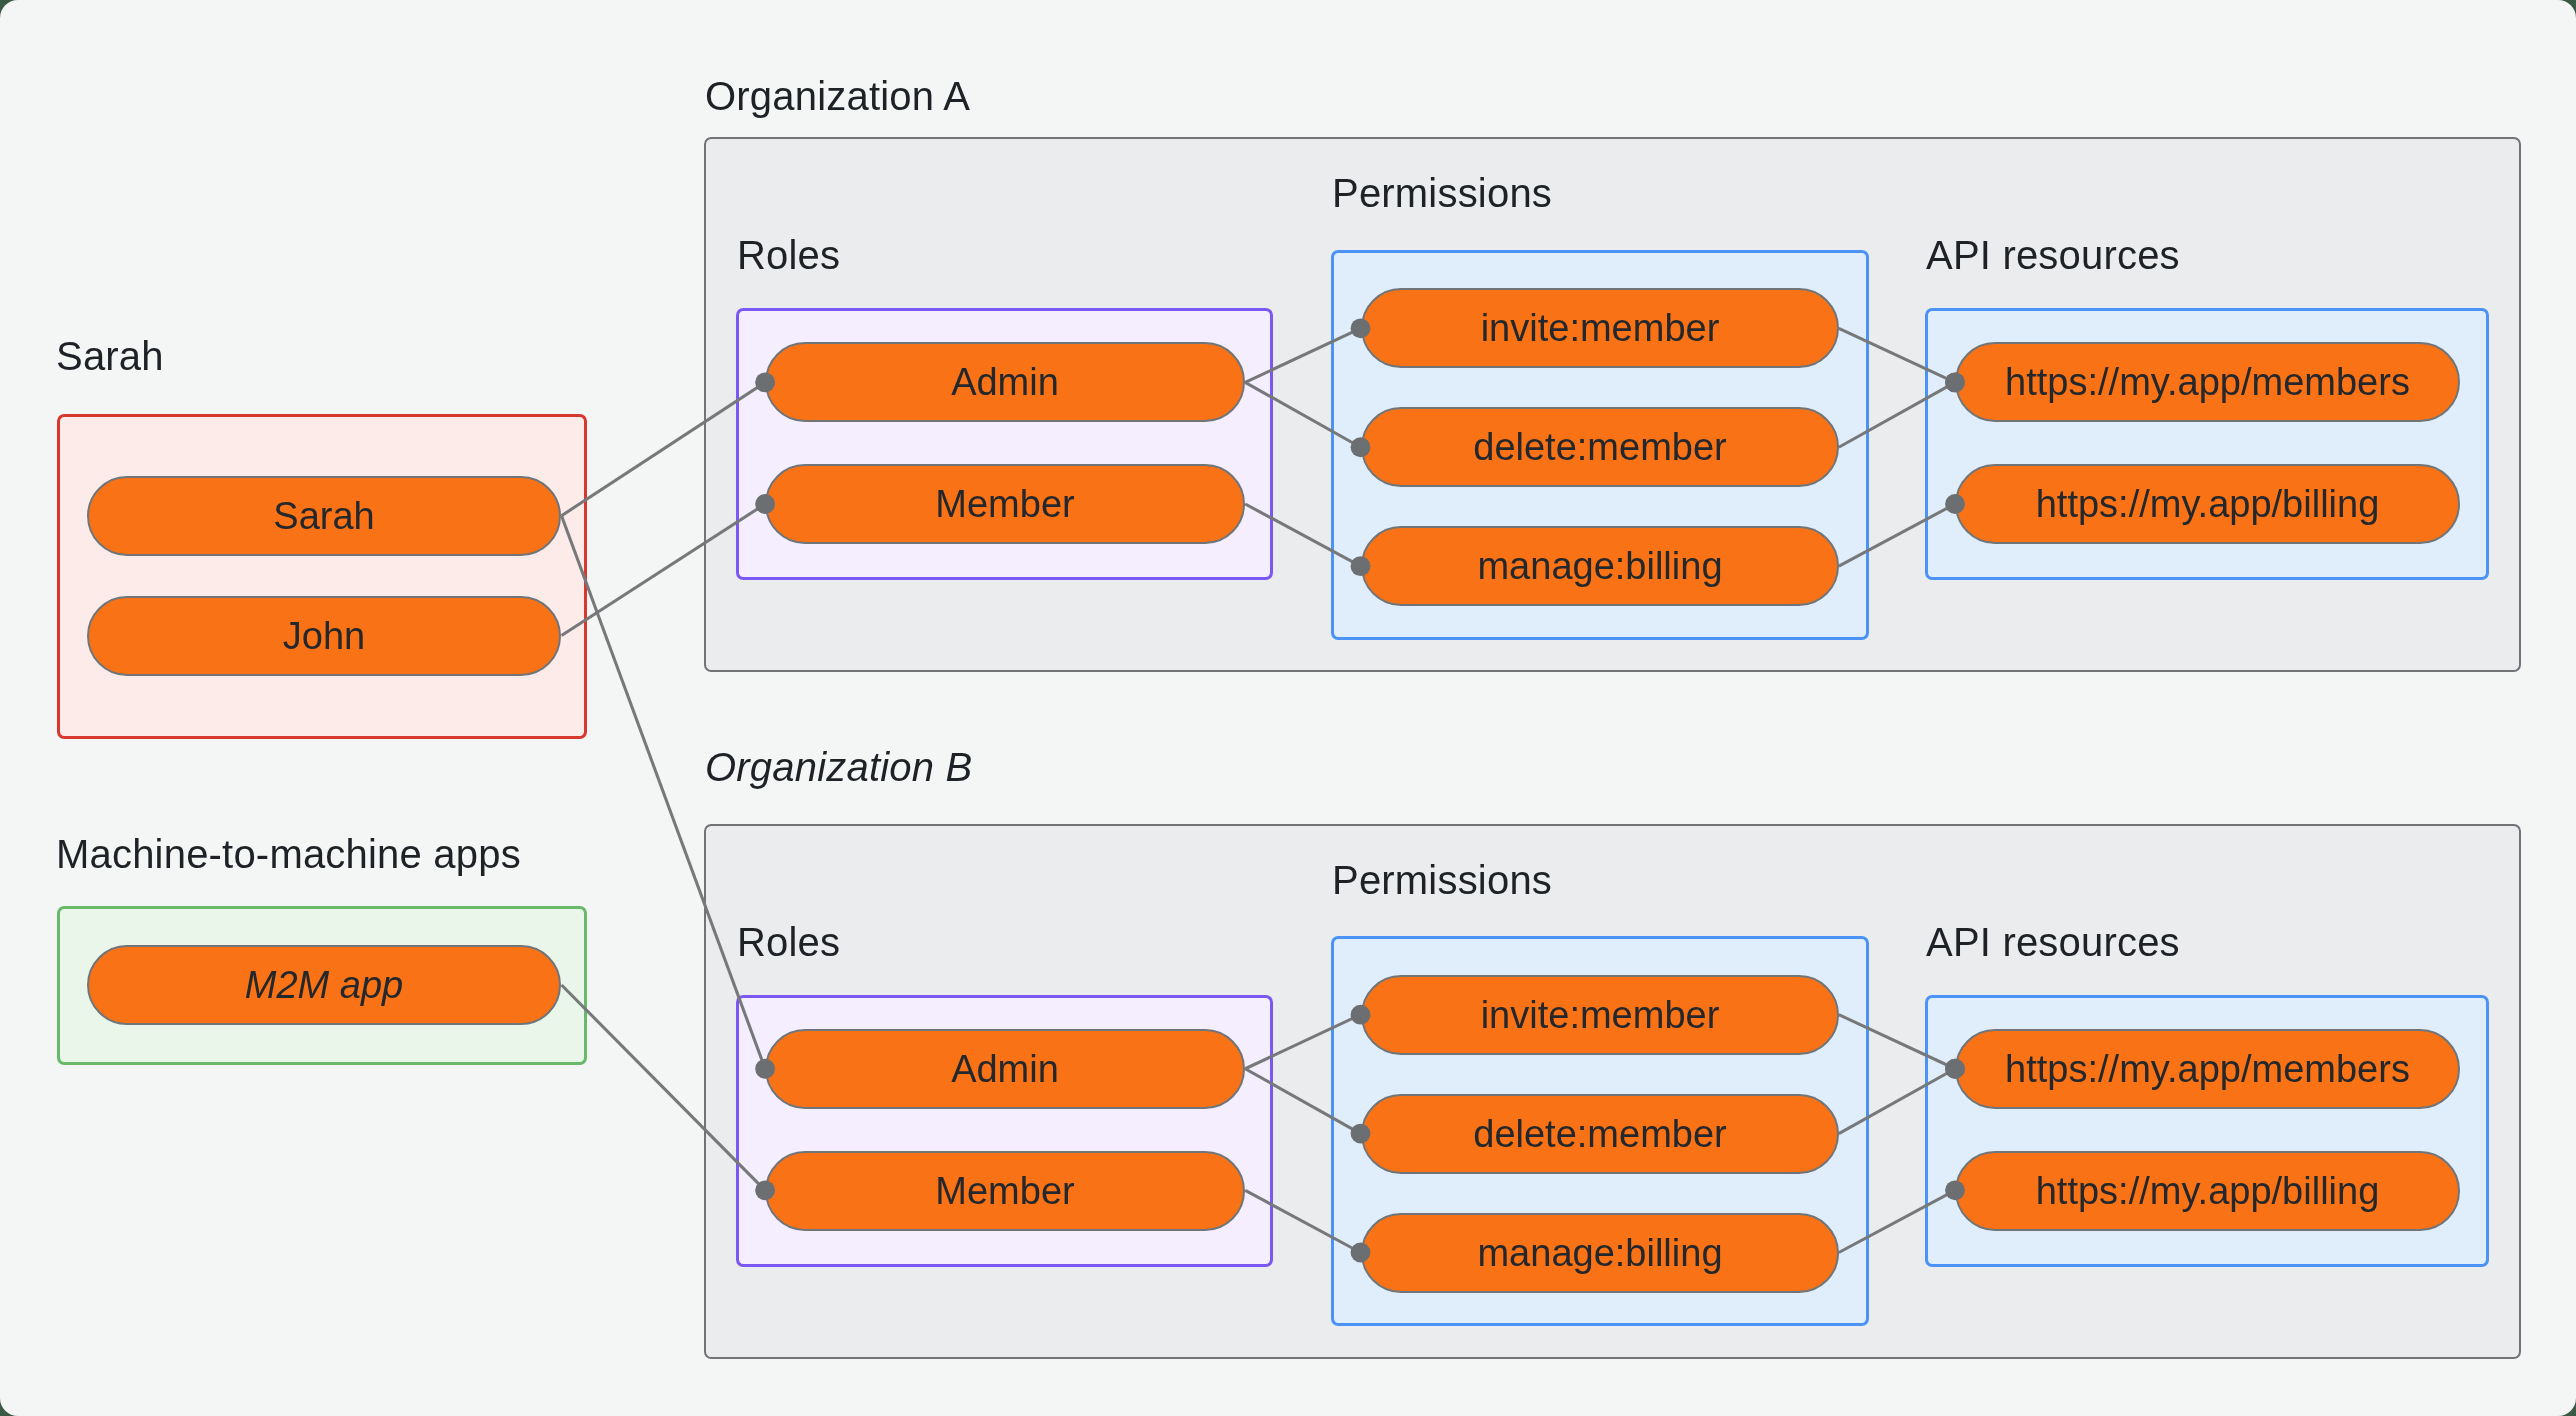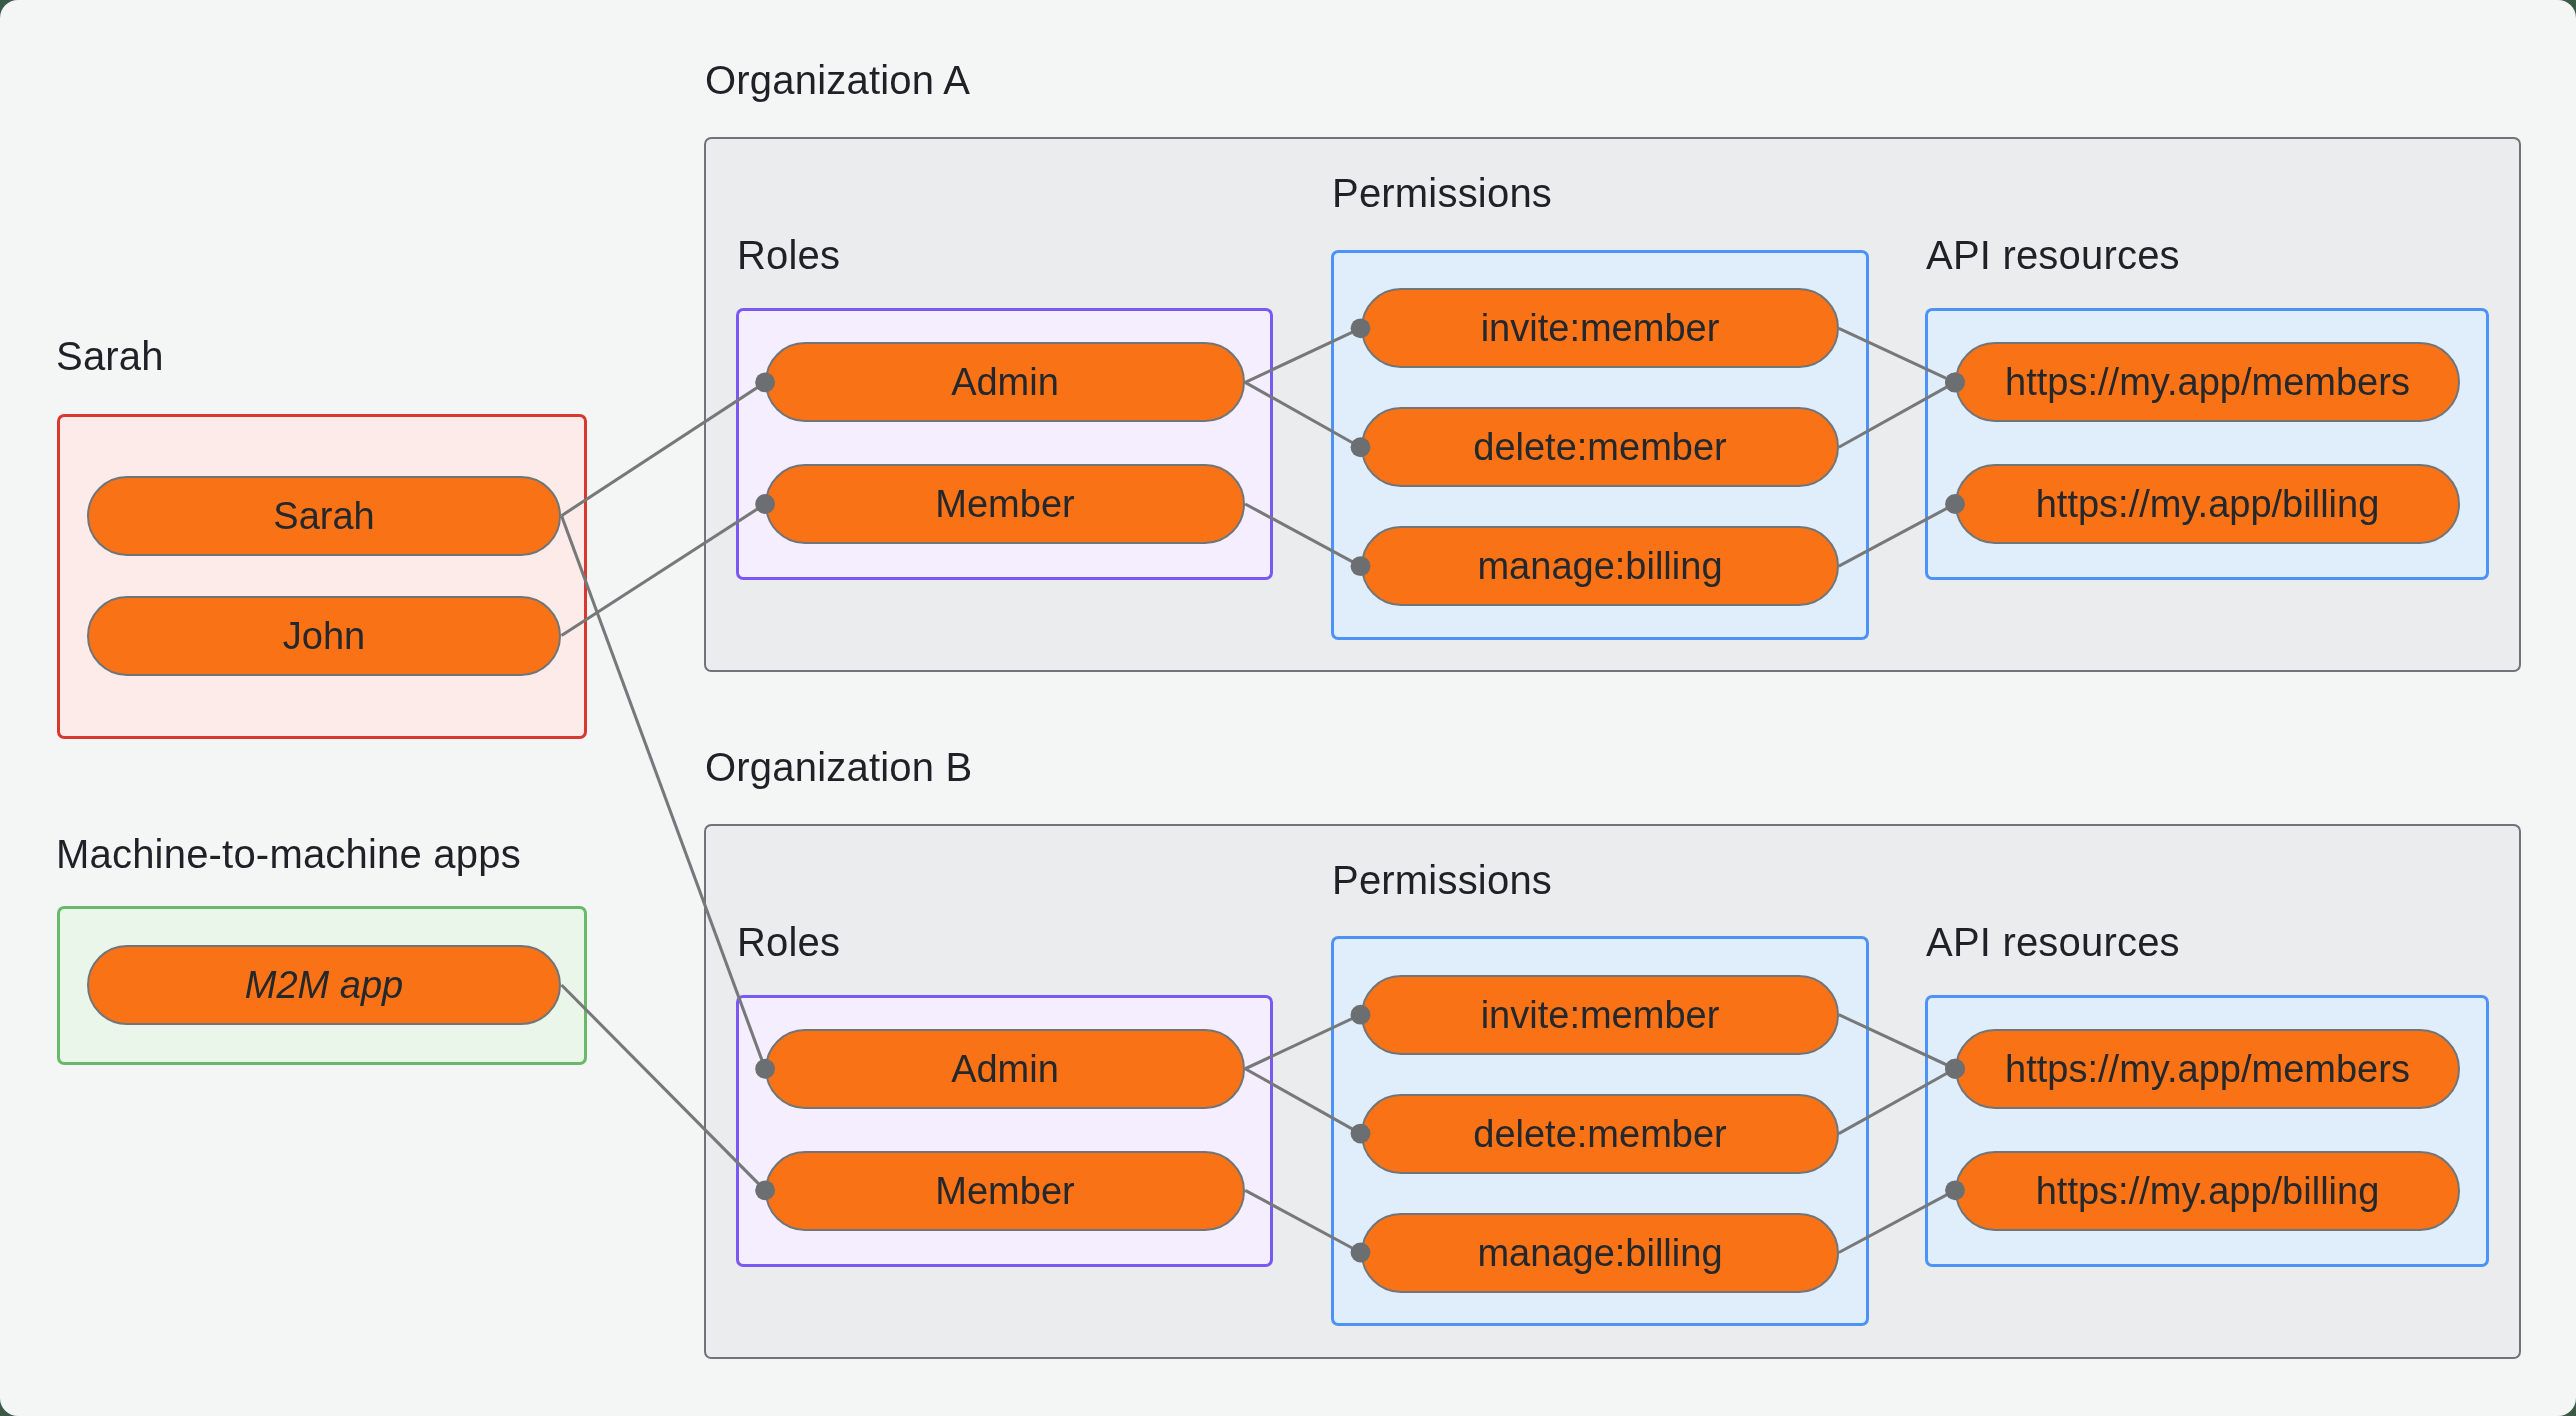--- a/index.html
+++ b/index.html
@@ -64,26 +64,26 @@
   <div class="box box-blue" style="left:1331px; top:250px; width:538px; height:390px;"></div>
   <div class="box box-blue" style="left:1925px; top:308px; width:564px; height:272px;"></div>
 
   <div class="box box-purple" style="left:736px; top:995px; width:537px; height:272px;"></div>
   <div class="box box-blue" style="left:1331px; top:936px; width:538px; height:390px;"></div>
   <div class="box box-blue" style="left:1925px; top:995px; width:564px; height:272px;"></div>
 
   <div class="group-label" style="left:56px; top:335px;">Sarah</div>
   <div class="group-label" style="left:56px; top:833px;">Machine-to-machine apps</div>
 
-  <div class="group-label" style="left:705px; top:59px;">Organization A</div>
+  <div class="group-label" style="left:705px; top:75px;">Organization A</div>
   <div class="group-label" style="left:737px; top:234px;">Roles</div>
   <div class="group-label" style="left:1332px; top:172px;">Permissions</div>
   <div class="group-label" style="left:1926px; top:234px;">API resources</div>
 
-  <div class="group-label" style="left:705px; top:746px;">Organization B</div>
+  <div class="group-label" style="left:705px; top:746px;font-style:italic;">Organization B</div>
   <div class="group-label" style="left:737px; top:921px;">Roles</div>
   <div class="group-label" style="left:1332px; top:859px;">Permissions</div>
   <div class="group-label" style="left:1926px; top:921px;">API resources</div>
 
   <div class="pill" style="left:87px; top:596px; width:474px; height:80px;">John</div>
   <div class="pill" style="left:87px; top:476px; width:474px; height:80px;">Sarah</div>
   <div class="pill" style="left:87px; top:945px; width:474px; height:80px;font-style:italic;">M2M app</div>
 
   <div class="pill" style="left:765px; top:342px; width:480px; height:80px;">Admin</div>
   <div class="pill" style="left:765px; top:464px; width:480px; height:80px;">Member</div>

